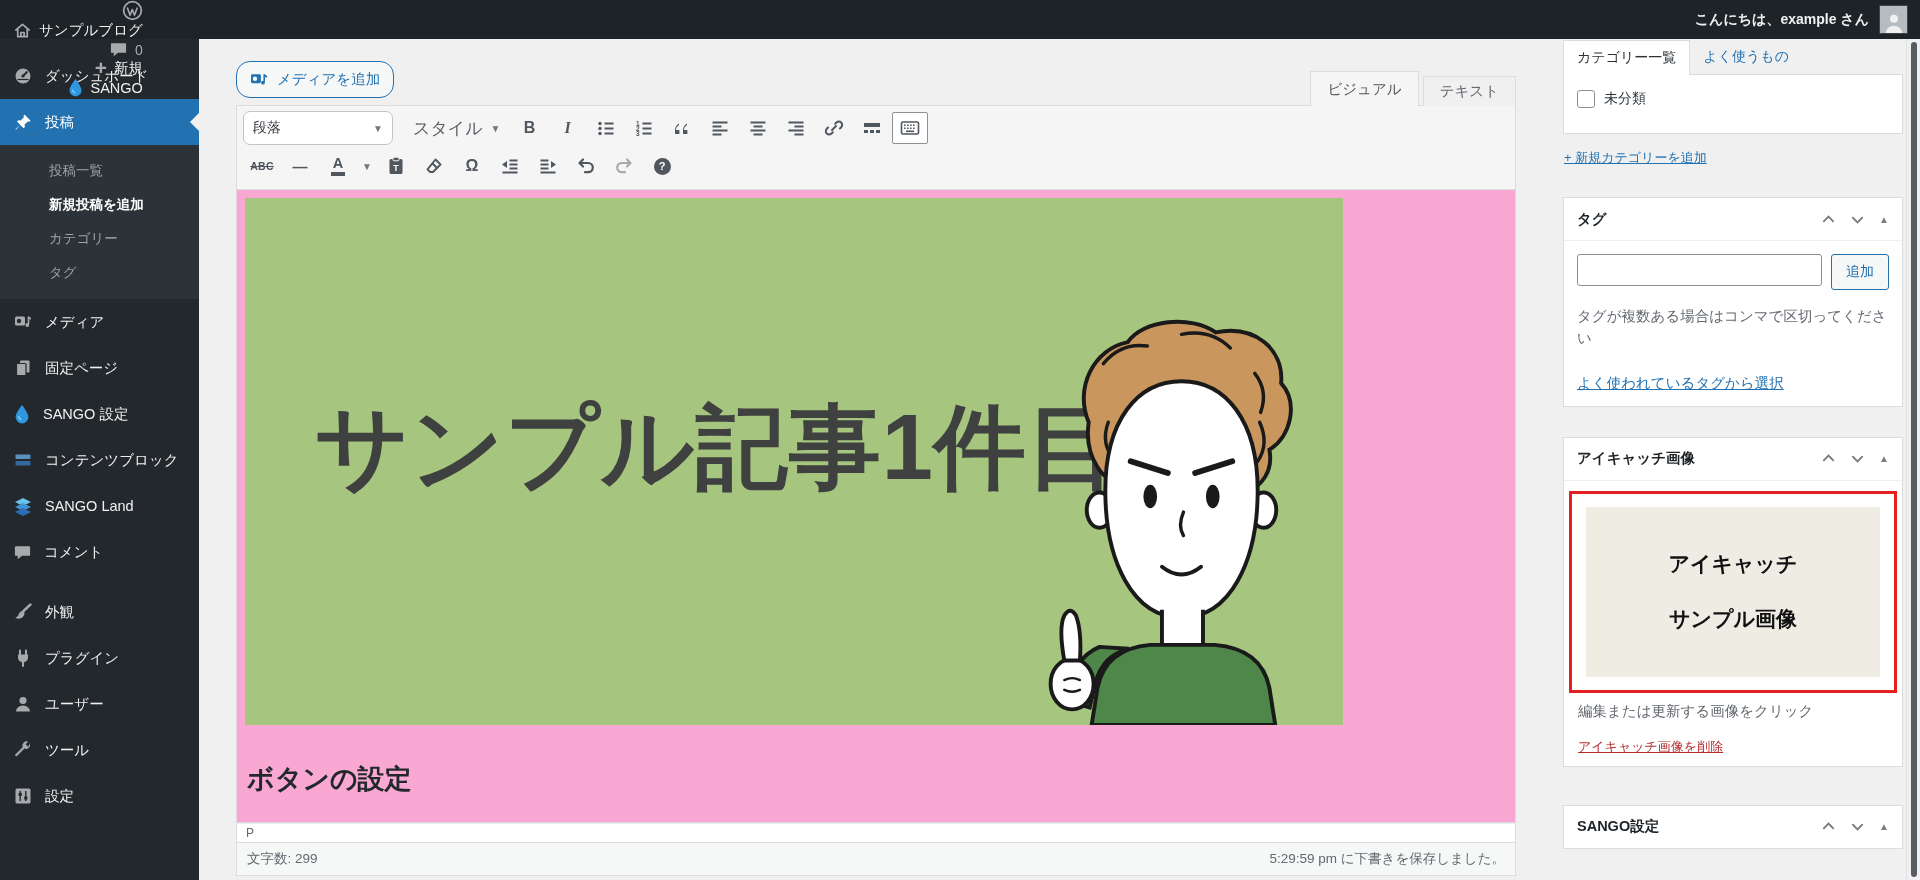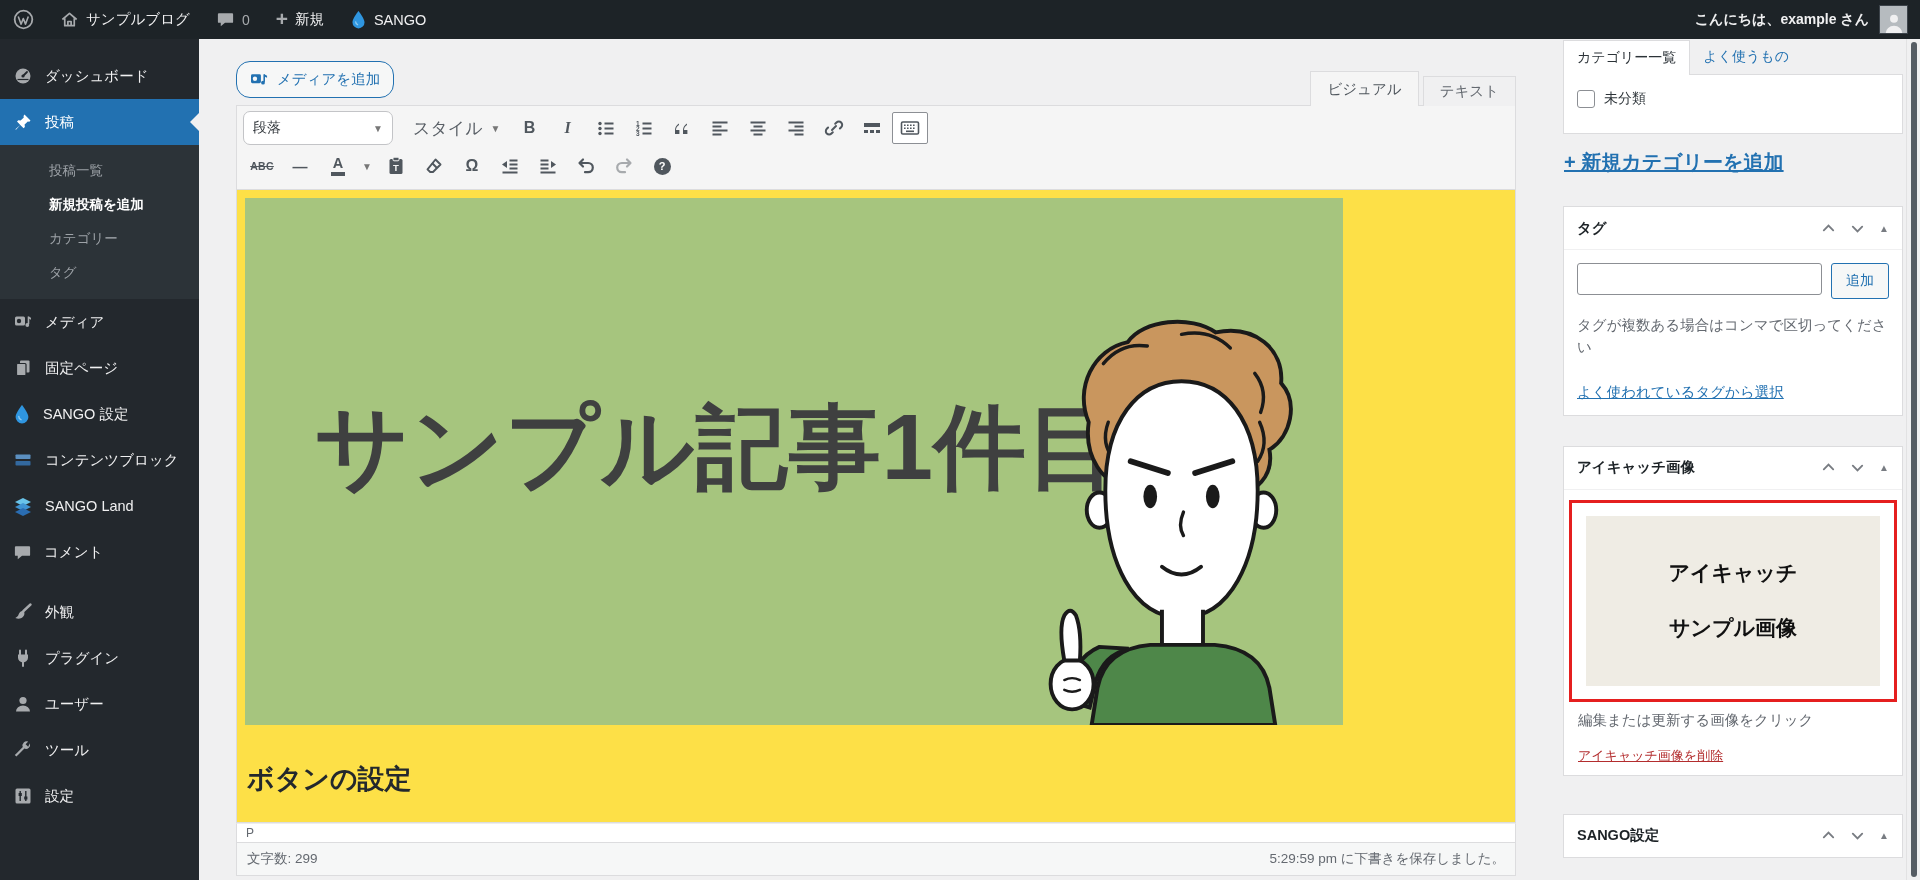--- a/index.html
+++ b/index.html
@@ -5,21 +5,21 @@
   html,body{margin:0;padding:0;}
   body{
     width:1920px;height:880px;position:relative;overflow:hidden;
     font-family:"Liberation Sans","DejaVu Sans",sans-serif;
     background:#f0f0f1;color:#1d2327;
   }
   svg{display:block;}
   
   .adminbar{position:absolute;left:0;top:0;width:1920px;height:39px;background:#1d2327;
     display:flex;align-items:center;justify-content:space-between;z-index:50;}
-  .ab-left{display:flex;align-items:flex-end;height:100%;}
+  .ab-left{display:flex;align-items:flex-end;height:100%;flex-direction:column;}
   .ab-item{display:flex;align-items:center;gap:7px;padding:0 13px;height:100%;color:#f0f0f1;font-size:14.5px;cursor:pointer;}
   .ab-item .abi{color:#a7aaad;}
   .ab-count{color:#a7aaad;font-size:14px;}
   .ab-plus{color:#a7aaad;font-size:21px;font-weight:700;line-height:1;margin-top:-2px;}
   .ab-right{display:flex;align-items:center;gap:10px;padding-right:12px;color:#f0f0f1;font-size:14px;font-weight:bold;}
   .avatar{width:27px;height:27px;background:#b6bbbf;display:flex;align-items:flex-end;justify-content:center;overflow:hidden;border:1px solid #3c434a;}
   
   .sidemenu{position:absolute;left:0;top:39px;width:199px;height:841px;background:#23282d;padding-top:14px;box-sizing:border-box;}
   .mitem{display:flex;align-items:center;gap:12px;height:46px;padding:0 0 0 13px;color:#f0f0f1;font-size:14.5px;cursor:pointer;position:relative;}
   .mitem .mi{color:#a7aaad;flex:0 0 auto;}
@@ -56,37 +56,37 @@
   .gi{font-style:italic;font-family:"Liberation Serif","DejaVu Serif",serif;}
   .strike{font-size:10.5px;font-weight:700;text-decoration:line-through;letter-spacing:.3px;}
   .hr-g{font-size:15px;font-weight:700;}
   .colA{display:flex;flex-direction:column;align-items:center;line-height:1;}
   .colA .A{font-size:14.5px;font-weight:700;}
   .colA .bar{width:14px;height:4px;background:#50575e;margin-top:2px;}
   .tbtn.carebtn{min-width:16px;}
   .circleQ{width:17px;height:17px;border-radius:50%;background:#50575e;color:#fff;font-size:11px;font-weight:800;display:flex;align-items:center;justify-content:center;}
   .disabled{color:#a7aaad !important;}
   
-  .mce-body{background:#fde047;border:1px solid #dcdcde;border-top:none;height:633px;box-sizing:border-box;padding:8px 8px 0;position:relative;}
+  .mce-body{background:#f9a8d4;border:1px solid #dcdcde;border-top:none;height:633px;box-sizing:border-box;padding:8px 8px 0;position:relative;}
   .post-image{position:relative;width:1098px;height:527px;background:var(--image-green,#a6c57e);overflow:hidden;}
   .img-title{position:absolute;left:70px;top:188px;font-size:92px;font-weight:900;color:#3f4040;letter-spacing:1px;white-space:nowrap;}
   .char-svg{position:absolute;right:14px;bottom:0;}
   .below-head{margin:36px 0 0 2px;font-size:27px;font-weight:700;color:#23282d;}
   .mce-path{background:#fff;border:1px solid #dcdcde;border-top:1px solid #eee;height:18px;display:flex;align-items:center;padding:0 9px;font-size:12px;color:#646970;}
   .wc-bar{background:#f6f7f7;border:1px solid #dcdcde;border-top:none;height:32px;display:flex;align-items:center;justify-content:space-between;padding:0 10px;font-size:13.5px;color:#646970;}
   
   .right-col{position:absolute;left:1364px;top:0;width:340px;}
   .cat-tabs{display:flex;align-items:flex-end;}
   .cat-tab{padding:8px 13px;font-size:14px;cursor:pointer;}
   .cat-tab.active{background:#fff;border:1px solid #dcdcde;border-bottom:none;color:#2c3338;position:relative;top:1px;}
   .cat-tab.link{color:var(--accent,#2271b1);}
   .cat-box{background:#fff;border:1px solid #dcdcde;padding:15px 13px;min-height:28px;}
   .cb-row{display:flex;align-items:center;gap:9px;font-size:14px;color:#2c3338;}
   .cb{width:18px;height:18px;border:1px solid #8c8f94;border-radius:3px;background:#fff;box-sizing:border-box;cursor:pointer;}
-  .addcat{display:inline-block;margin:15px 0 0 1px;color:var(--accent,#2271b1);font-size:20px;font-weight:700;text-decoration:underline;cursor:pointer;}
+  .addcat{display:inline-block;margin:15px 0 0 1px;color:var(--accent,#2271b1);font-size:13px;font-weight:400;text-decoration:underline;cursor:pointer;}
   .postbox{background:#fff;border:1px solid #dcdcde;margin-top:30px;}
   .pb-head{display:flex;align-items:center;justify-content:space-between;height:42px;padding:0 13px;border-bottom:1px solid #f0f0f1;}
   .pb-title{font-size:14.5px;font-weight:700;color:#1d2327;}
   .pb-ctrls{display:flex;align-items:center;gap:14px;color:#787c82;}
   .tri{font-size:10px;color:#787c82;cursor:pointer;}
   .chev{cursor:pointer;}
   .pb-body{padding:13px;}
   .tag-row{display:flex;gap:9px;}
   .tag-input{flex:1;height:32px;border:1px solid #8c8f94;border-radius:3px;box-sizing:border-box;padding:0 8px;font-size:14px;background:#fff;}
   .tag-add{width:56px;height:34px;background:#f6f7f7;border:1px solid var(--accent,#2271b1);border-radius:3px;color:var(--accent,#2271b1);font-size:14px;display:flex;align-items:center;justify-content:center;cursor:pointer;}

